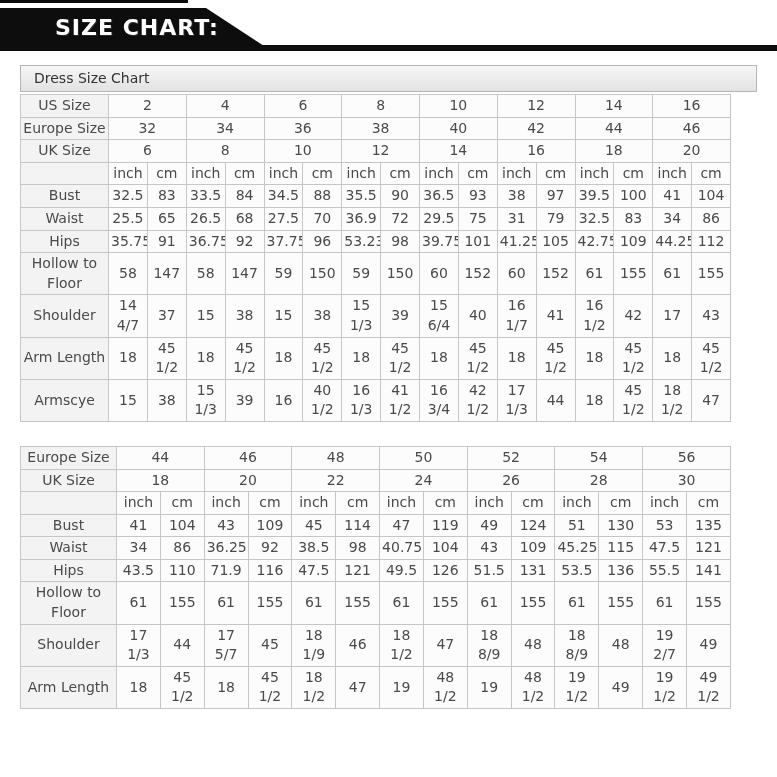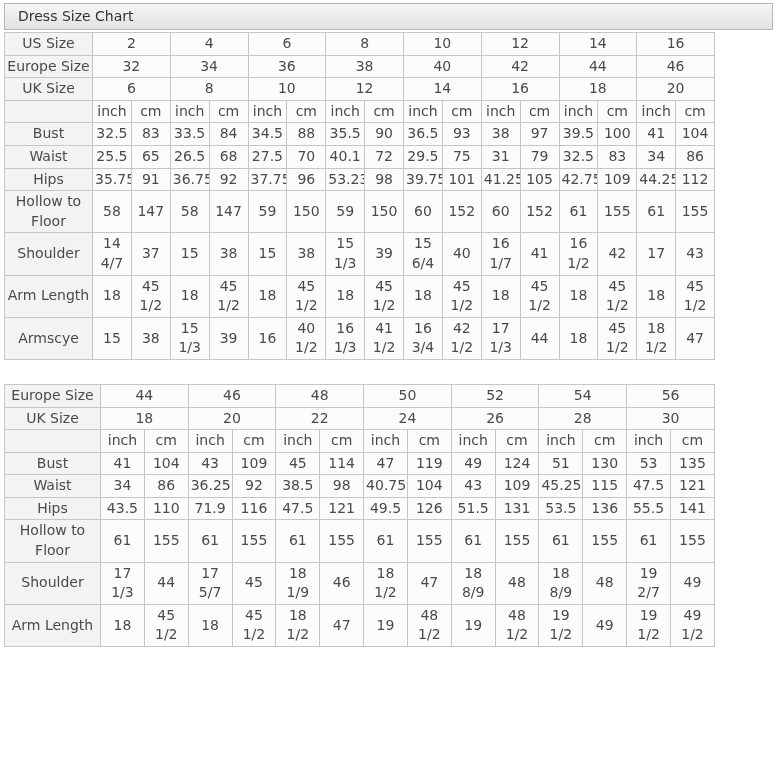--- a/index.html
+++ b/index.html
@@ -23,21 +23,21 @@
     padding-left:55px; box-sizing:border-box;
   }
   .banner-ribbon span {
     color:#ffffff; font-weight:bold; font-size:22px; letter-spacing:1px;
     text-shadow:1px 1px 0 #2a2a2a;
     white-space:nowrap;
   }
 
   
   main { display:block; }
-  section.size-section { margin:0 4px; }
+  section.size-section { margin:0 20px; }
   section.size-section:first-child { margin-top:3px; }
   section.size-section + section.size-section { margin-top:24px; }
 
   .table-title {
     border:1px solid #b5b5b5;
     background:linear-gradient(#f6f6f6,#e2e2e2);
     height:25px; line-height:25px;
     padding-left:13px;
     font-size:14px; color:#333;
     margin-bottom:2px;
@@ -60,20 +60,27 @@
     color:#4a4a4a;
     overflow:hidden;
   }
   table.size-table td.lbl { background:#f3f3f3; }
 </style>
 </head>
 <body>
 
 <div class="page">
 
+  <header class="banner-area">
+    <div class="top-sliver"></div>
+    <div class="banner-line"></div>
+    <div class="banner-ribbon">
+      <span>SIZE CHART:</span>
+    </div>
+  </header>
 
   <main id="tables-root">
       <section class="size-section">
         <div class="table-title">Dress Size Chart</div>
         <table class="size-table">
           <colgroup>
             <col style="width: 88px;">
             <col>
             <col>
             <col>
@@ -164,21 +171,21 @@
               <td>104</td>
             </tr>
             <tr>
               <td class="lbl">Waist</td>
               <td>25.5</td>
               <td>65</td>
               <td>26.5</td>
               <td>68</td>
               <td>27.5</td>
               <td>70</td>
-              <td>40.1</td>
+              <td>36.9</td>
               <td>72</td>
               <td>29.5</td>
               <td>75</td>
               <td>31</td>
               <td>79</td>
               <td>32.5</td>
               <td>83</td>
               <td>34</td>
               <td>86</td>
             </tr>

